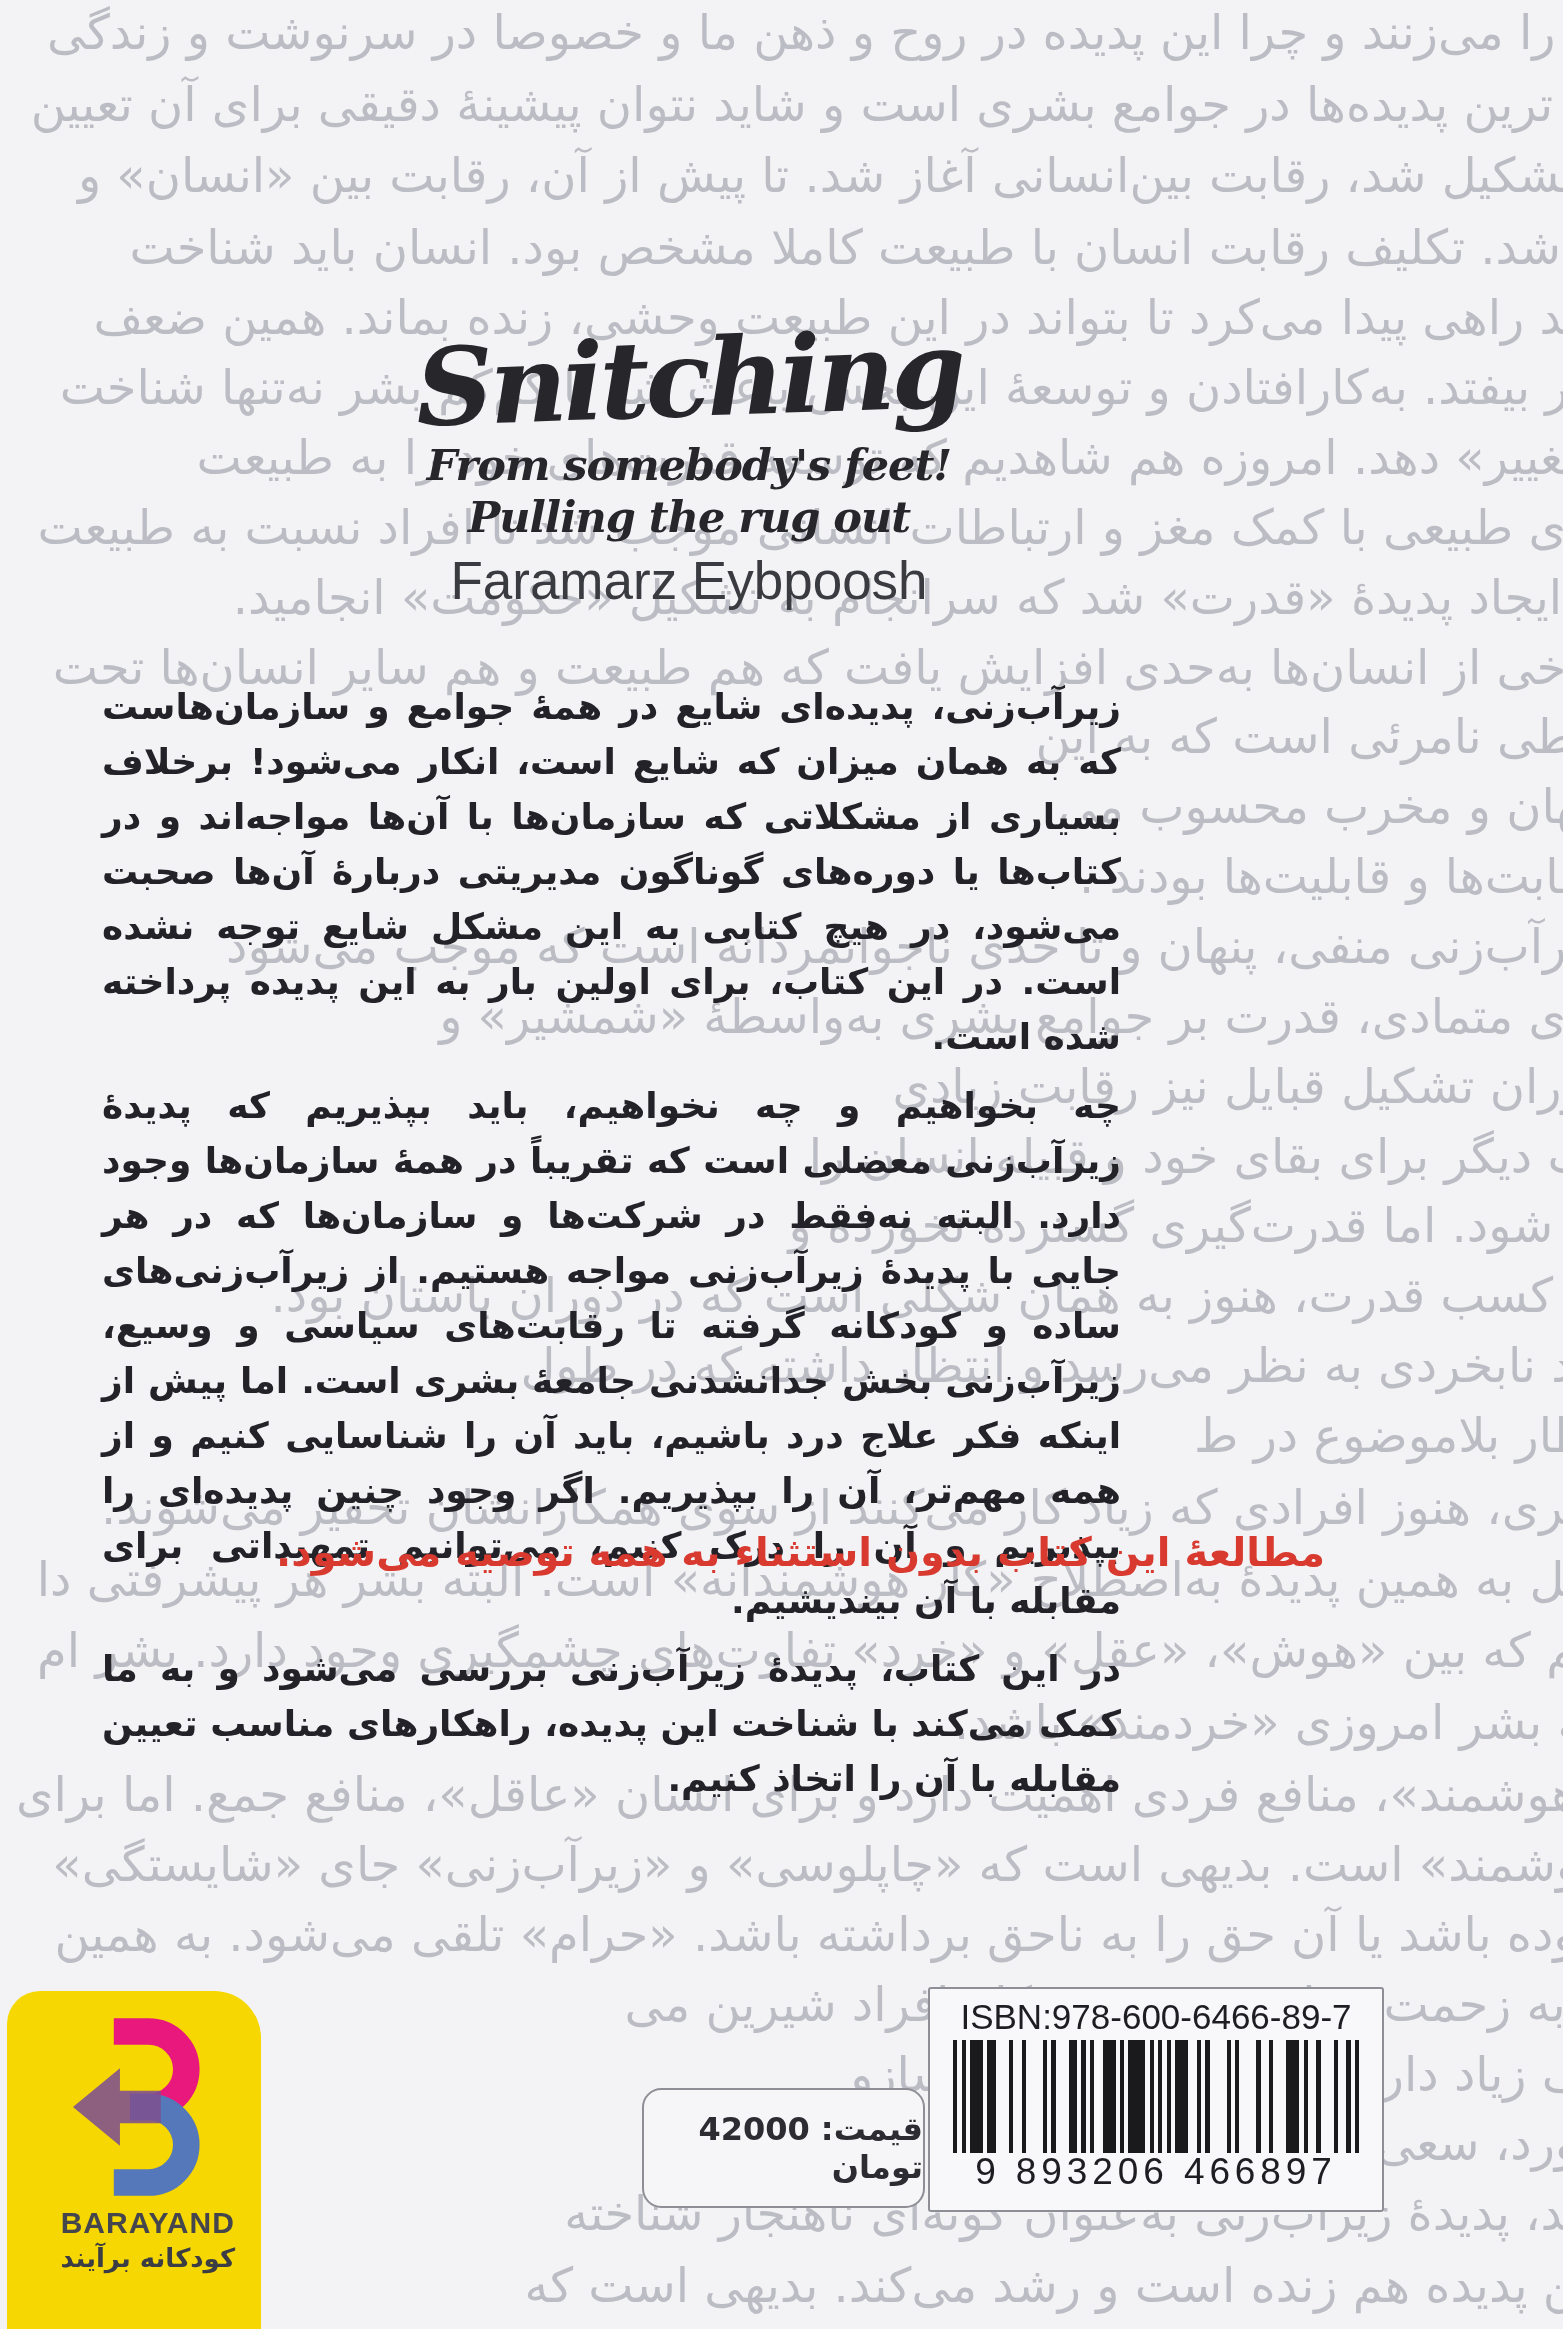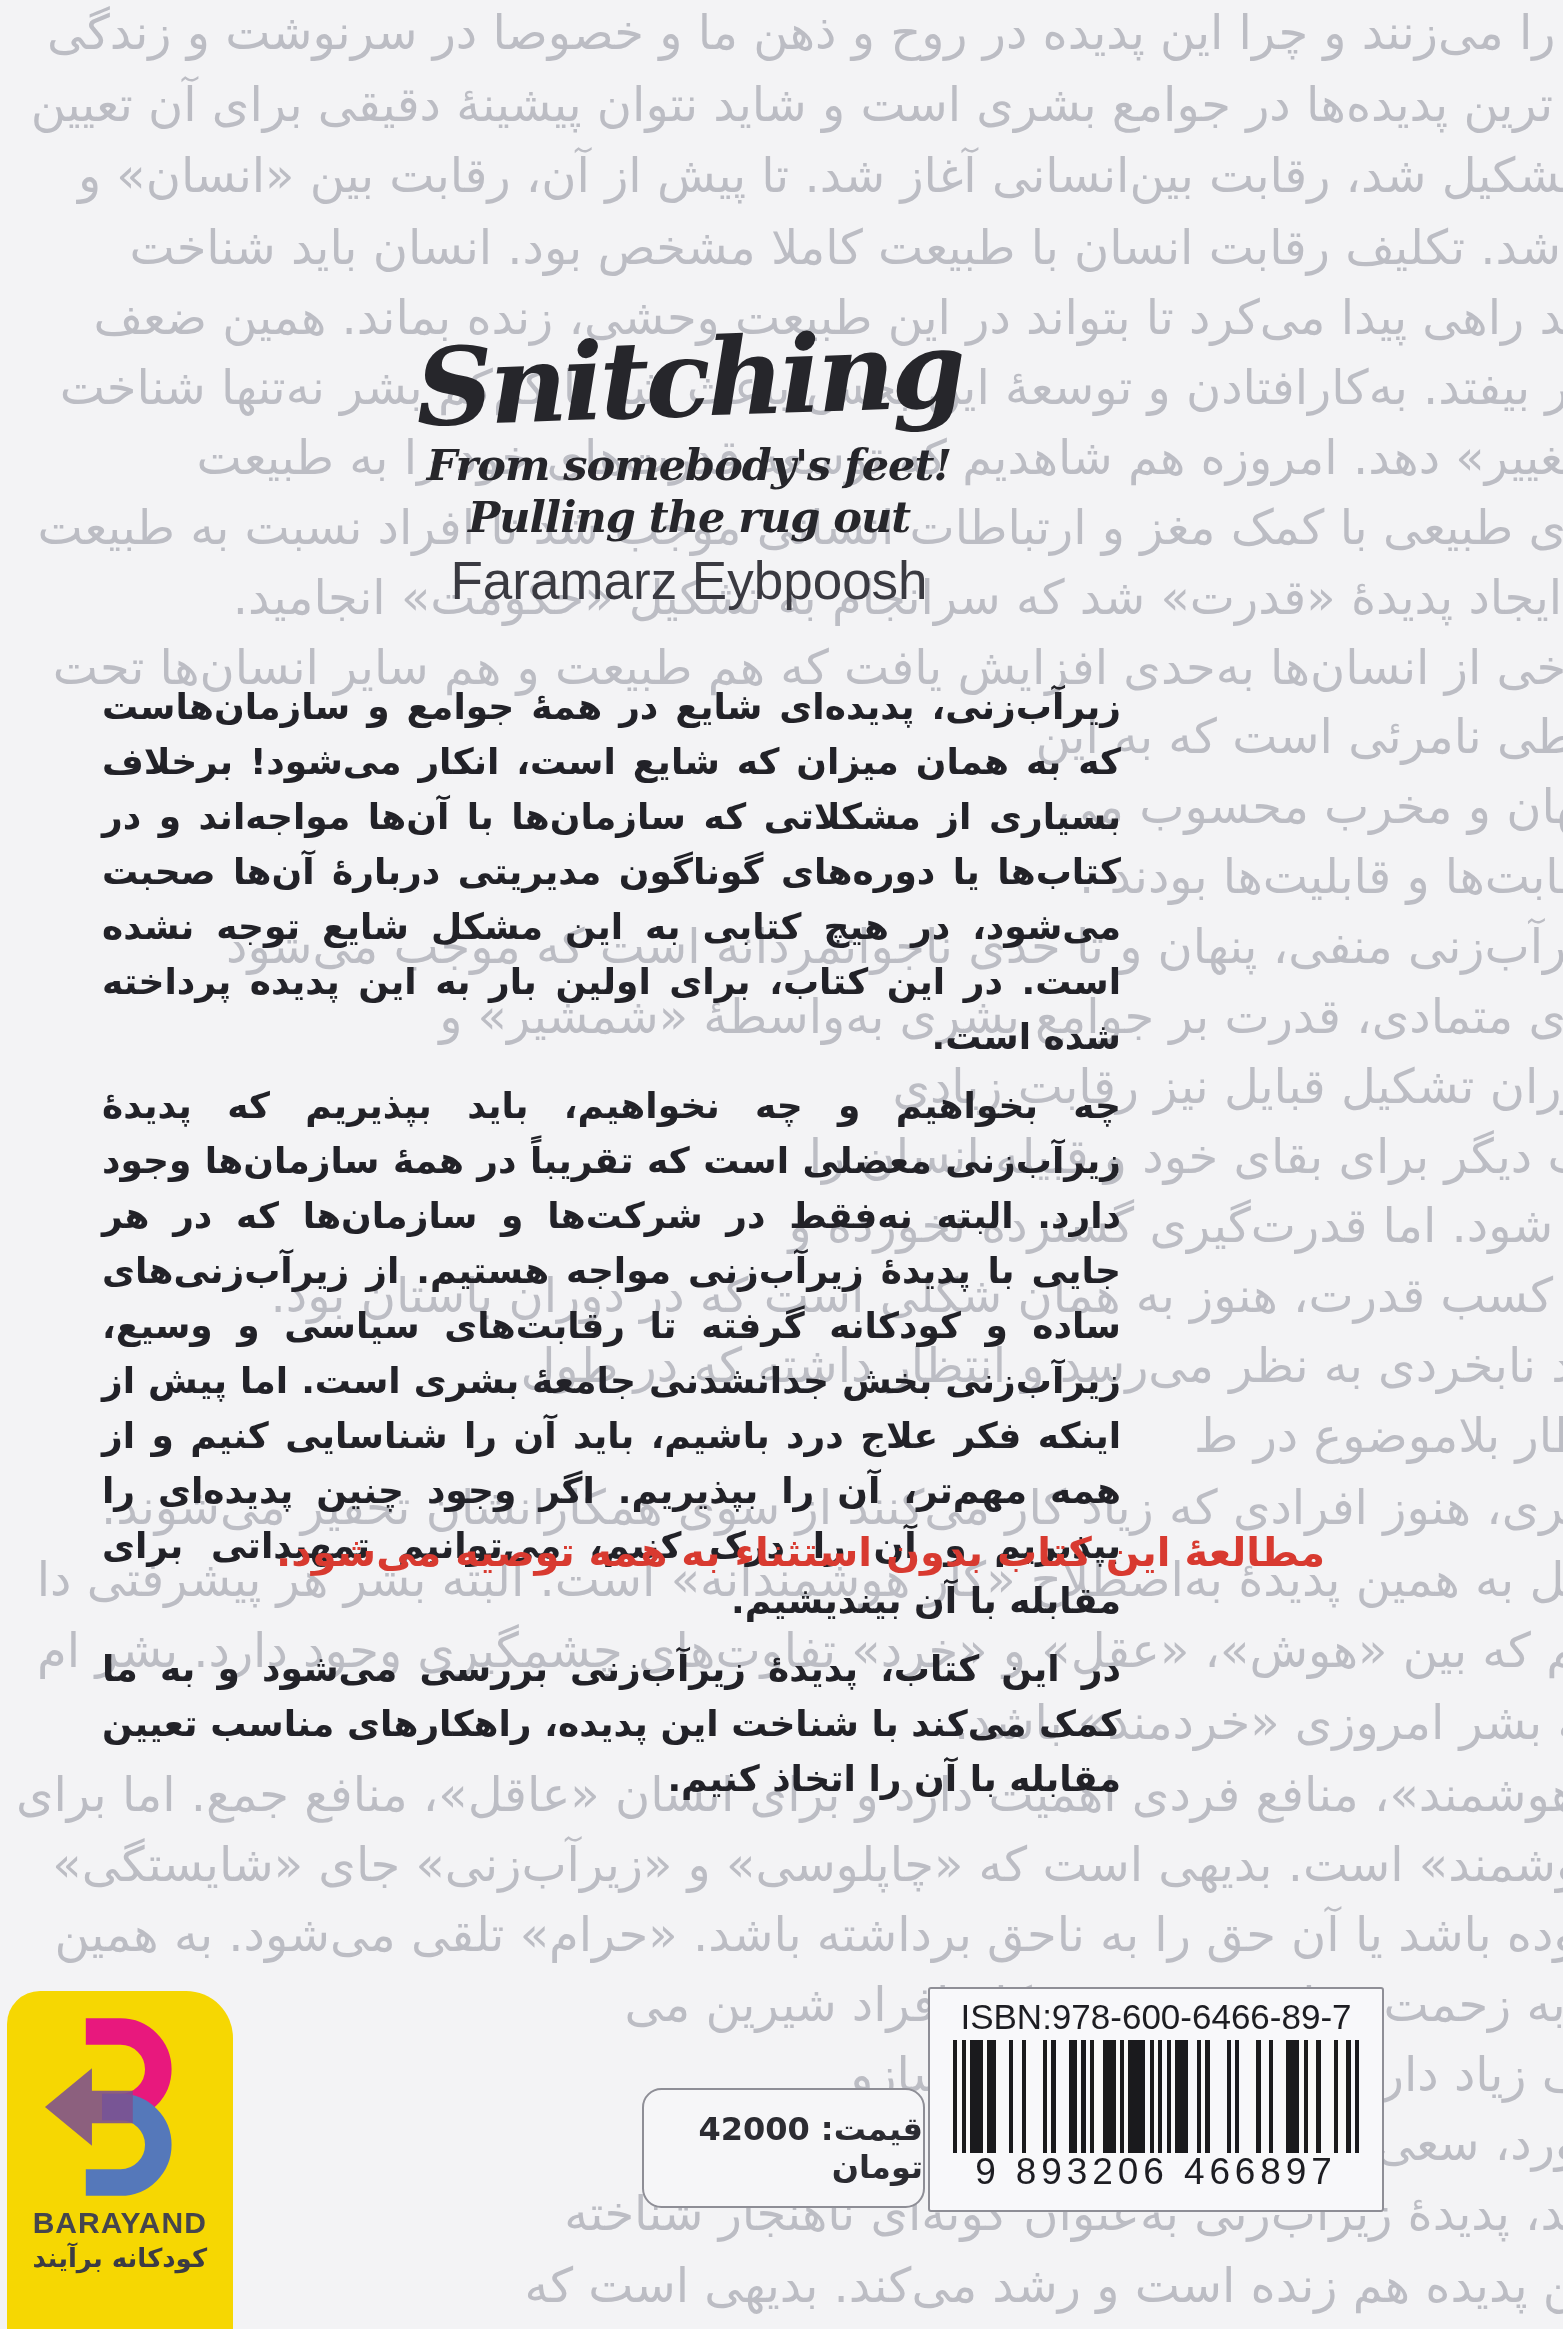--- a/index.html
+++ b/index.html
@@ -35,21 +35,21 @@
     font-size:36px; line-height:55px; color:#222228;
   }
   .blurb p{ margin:0 0 13.6px 0; }
   .red-line{
     position:absolute; left:0; top:1529px; width:100%;
     direction:rtl; text-align:center; font-size:40px; font-weight:bold;
   }
   
   .pub-box{
     position:absolute; left:6.8px; top:1991px; width:226px; height:339px;
-    border-radius:33px 47px 0 0; display:flex; flex-direction:column; align-items:center;
+    border-radius:33px 47px 0 0; display:flex; flex-direction:column; align-items:center;padding-left:28px;
   }
   .pub-logo{ margin-top:17.5px; }
   .pub-en{
     font-family:"Liberation Sans", sans-serif; font-size:30px; font-weight:bold;
     letter-spacing:1px; color:#45454d; margin-top:3.9px;
   }
   .pub-fa{
     direction:rtl; font-size:26px; font-weight:bold; color:#3c3c44; margin-top:2.9px;
   }
   

